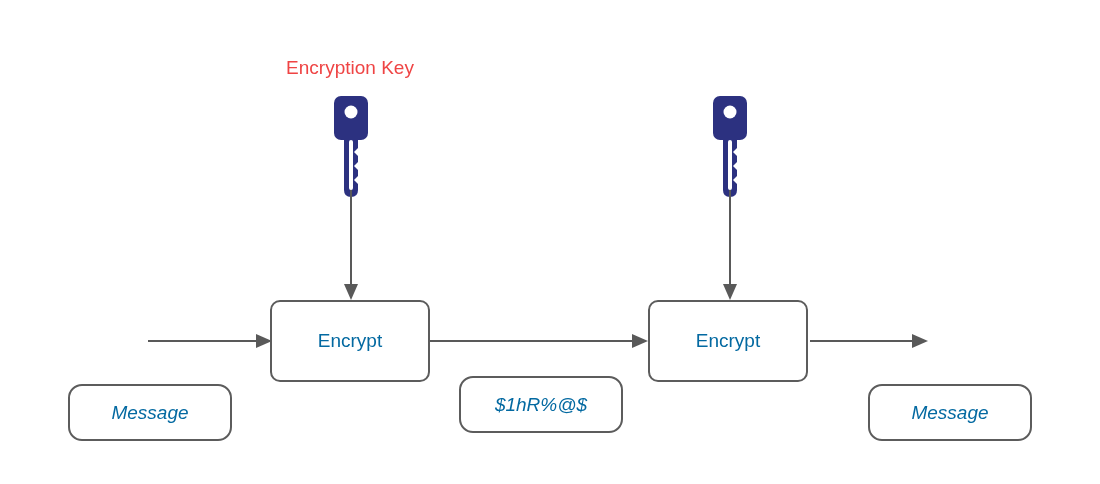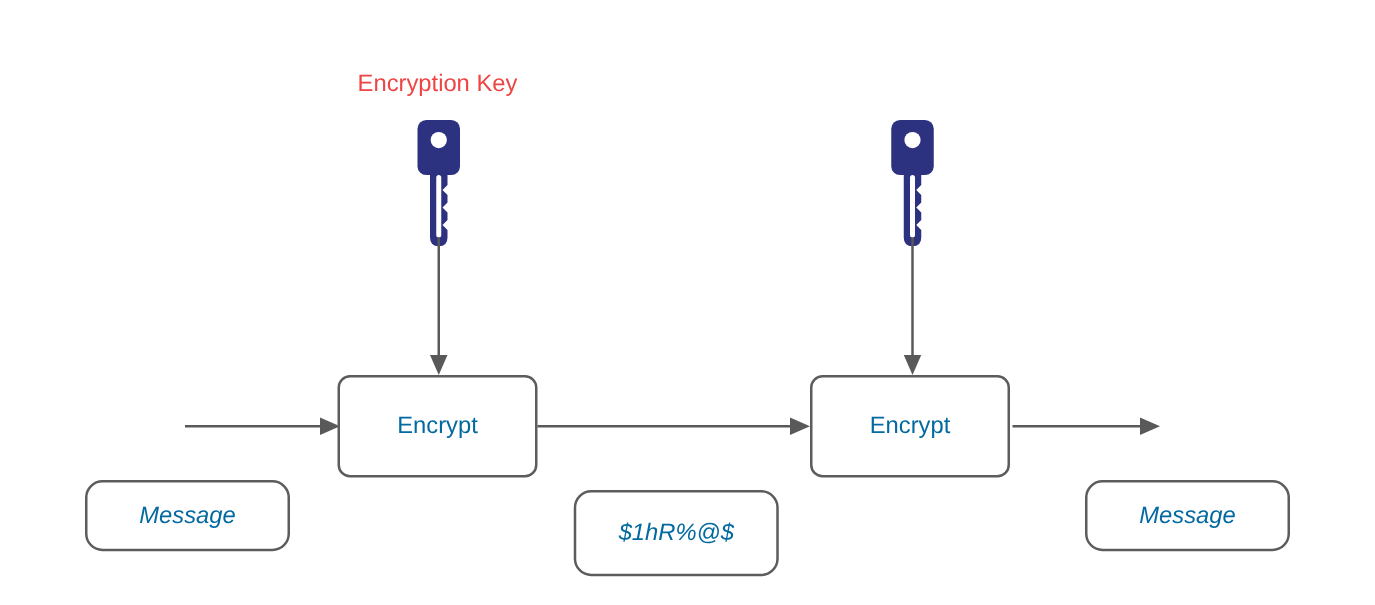--- a/index.html
+++ b/index.html
@@ -131,21 +131,21 @@
 
   <svg class="arrow-svg" style="left:810px; top:330px;" width="120" height="22" viewBox="0 0 120 22">
     <line x1="0" y1="11" x2="106" y2="11" stroke="#595959" stroke-width="2"></line>
     <polygon points="118,11 102,4 102,18" fill="#595959"></polygon>
   </svg>
 
   <div class="node-box data-box" style="left:68px; top:384px; width:164px; height:57px;">
     <span>Message</span>
   </div>
 
-  <div class="node-box data-box" style="left:459px; top:392px; width:164px; height:69px;">
+  <div class="node-box data-box" style="left:459px; top:376px; width:164px; height:57px;">
     <span>$1hR%@$</span>
   </div>
 
   <div class="node-box data-box" style="left:868px; top:384px; width:164px; height:57px;">
     <span>Message</span>
   </div>
 
 </div>
 
 </body></html>

